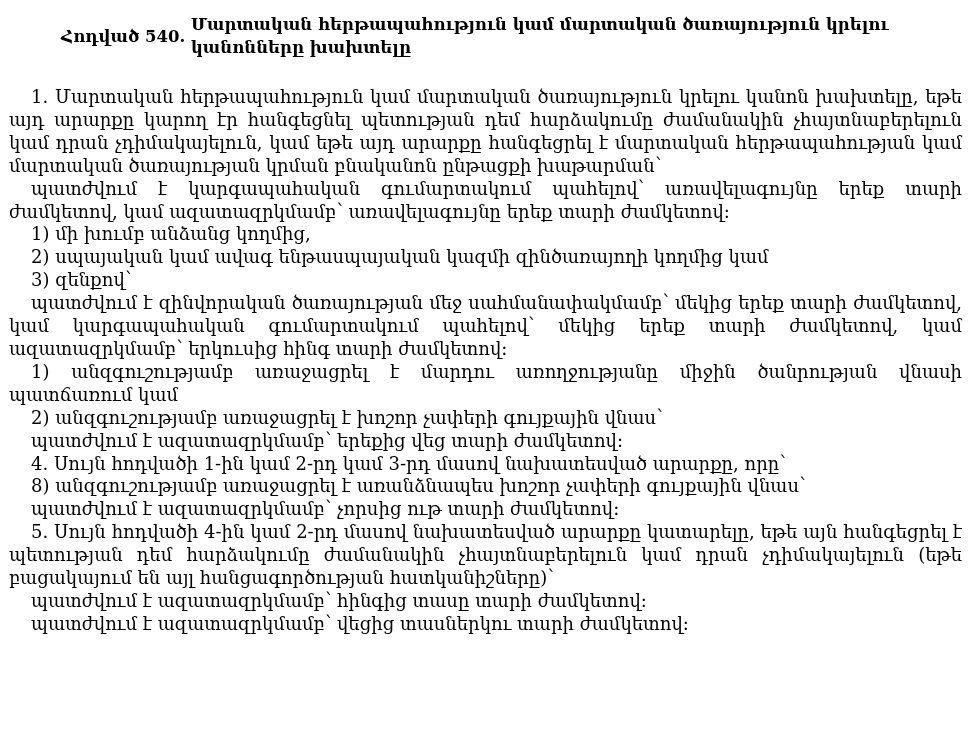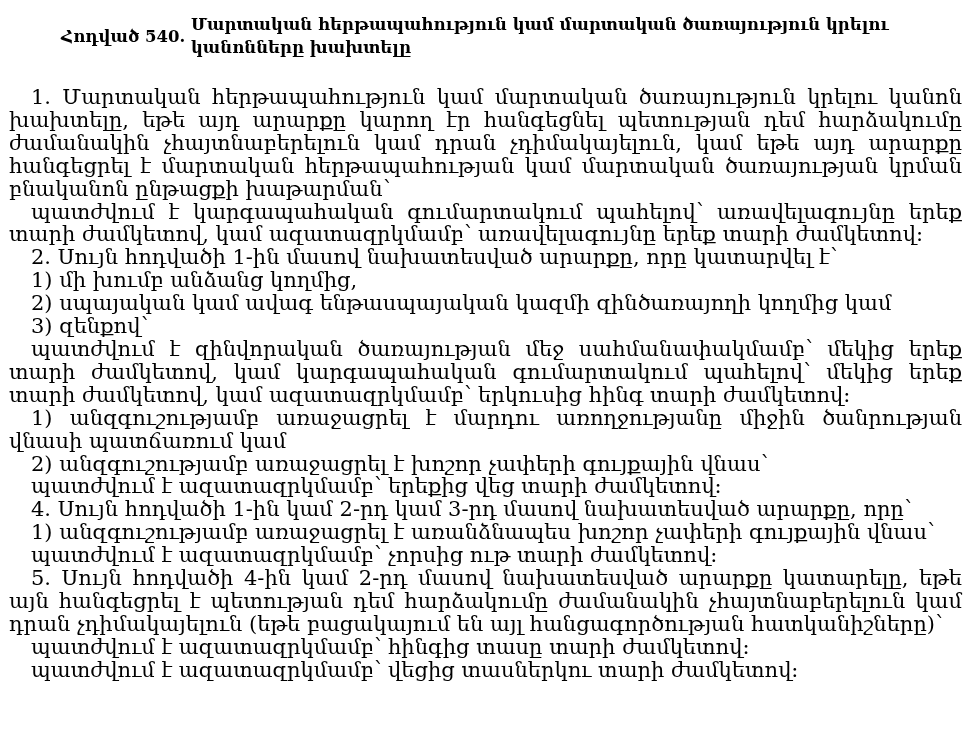--- a/index.html
+++ b/index.html
@@ -31,48 +31,47 @@
   }
   .article-label {
     flex: 0 0 130px;
     white-space: nowrap;
   }
   .title-text {
     width: 722px;
   }
   .article-body p {
     margin: 0;
-    font-size: 21px;
+    font-size: 18px;
     line-height: 22.9px;
     text-align: justify;
     text-indent: 22px;
   }
 </style>
 </head>
 <body>
 
 <div class="page">
 
   <div class="title-row">
     <span class="article-label">Հոդված 540.</span>
     <span class="title-text">Մարտական հերթապահություն կամ մարտական ծառայություն կրելու կանոնները խախտելը</span>
   </div>
 
   <div class="article-body">
     <p>1. Մարտական հերթապահություն կամ մարտական ծառայություն կրելու կանոն խախտելը, եթե այդ արարքը կարող էր հանգեցնել պետության դեմ հարձակումը ժամանակին չհայտնաբերելուն կամ դրան չդիմակայելուն, կամ եթե այդ արարքը հանգեցրել է մարտական հերթապահության կամ մարտական ծառայության կրման բնականոն ընթացքի խաթարման՝</p>
     <p>պատժվում է կարգապահական գումարտակում պահելով՝ առավելագույնը երեք տարի ժամկետով, կամ ազատազրկմամբ՝ առավելագույնը երեք տարի ժամկետով։</p>
-    <p>2. Սույն հոդվածի 1-ին մասով նախատեսված արարքը, որը կատարվել է՝</p>
     <p>1) մի խումբ անձանց կողմից,</p>
     <p>2) սպայական կամ ավագ ենթասպայական կազմի զինծառայողի կողմից կամ</p>
     <p>3) զենքով՝</p>
     <p>պատժվում է զինվորական ծառայության մեջ սահմանափակմամբ՝ մեկից երեք տարի ժամկետով, կամ կարգապահական գումարտակում պահելով՝ մեկից երեք տարի ժամկետով, կամ ազատազրկմամբ՝ երկուսից հինգ տարի ժամկետով։</p>
     <p>1) անզգուշությամբ առաջացրել է մարդու առողջությանը միջին ծանրության վնասի պատճառում կամ</p>
     <p>2) անզգուշությամբ առաջացրել է խոշոր չափերի գույքային վնաս՝</p>
     <p>պատժվում է ազատազրկմամբ՝ երեքից վեց տարի ժամկետով։</p>
     <p>4. Սույն հոդվածի 1-ին կամ 2-րդ կամ 3-րդ մասով նախատեսված արարքը, որը՝</p>
-    <p>1) անզգուշությամբ առաջացրել է առանձնապես խոշոր չափերի գույքային վնաս՝</p>
+    <p>8) անզգուշությամբ առաջացրել է առանձնապես խոշոր չափերի գույքային վնաս՝</p>
     <p>պատժվում է ազատազրկմամբ՝ չորսից ութ տարի ժամկետով։</p>
     <p>5. Սույն հոդվածի 4-ին կամ 2-րդ մասով նախատեսված արարքը կատարելը, եթե այն հանգեցրել է պետության դեմ հարձակումը ժամանակին չհայտնաբերելուն կամ դրան չդիմակայելուն (եթե բացակայում են այլ հանցագործության հատկանիշները)՝</p>
     <p>պատժվում է ազատազրկմամբ՝ հինգից տասը տարի ժամկետով։</p>
     <p>պատժվում է ազատազրկմամբ՝ վեցից տասներկու տարի ժամկետով։</p>
   </div>
 
 </div>
 
 </body></html>

